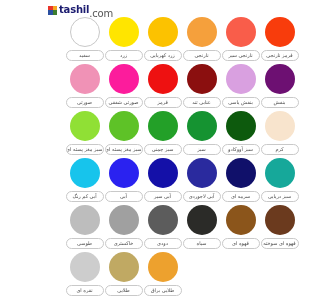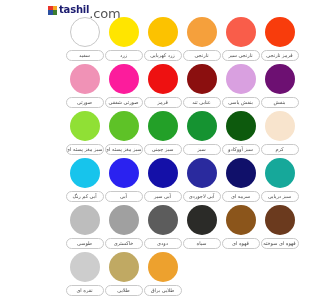--- a/index.html
+++ b/index.html
@@ -34,21 +34,21 @@
   }
   #brand-mark i { display: block; }
   #brand-text {
     font-size: 10px;
     line-height: 10px;
     font-weight: bold;
     color: #1b1b6f;
     letter-spacing: -0.2px;
   }
   #brand-suffix {
-    font-size: 13px;
+    font-size: 10px;
     line-height: 10px;
     font-weight: normal;
     color: #555555;
     letter-spacing: -0.2px;
     margin-top: 7px;
   }
 
   
   #palette {
     position: absolute;

